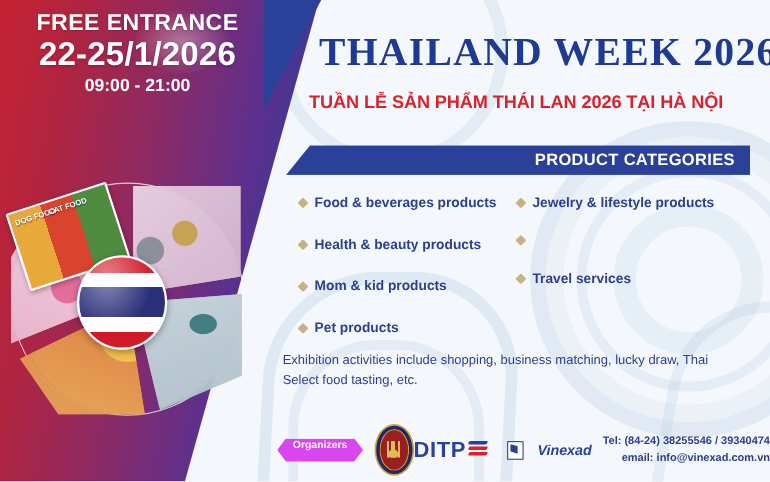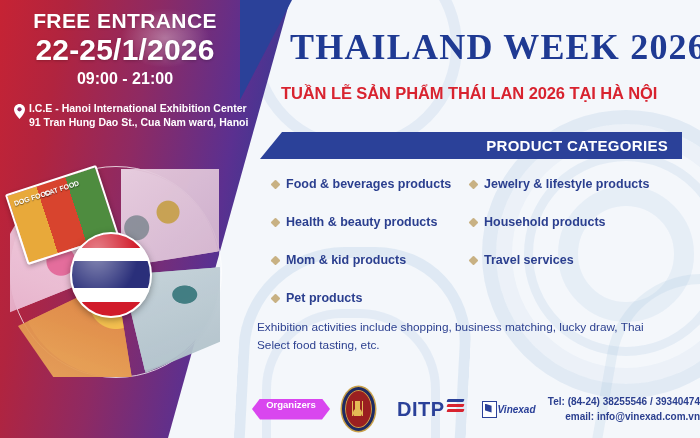--- a/index.html
+++ b/index.html
@@ -215,42 +215,42 @@
   }
   .garuda:after{
     content:"";position:absolute;left:4px;top:11px;width:17px;height:15px;
     background:
       radial-gradient(circle at 50% 80%, #e3bb55 0 4px, transparent 5px),
       linear-gradient(90deg, transparent 0 15%, #e3bb55 15% 26%, transparent 26% 38%,
         #e3bb55 38% 62%, transparent 62% 74%, #e3bb55 74% 85%, transparent 85%);
   }
 
   #ditp{
-    margin-left:22px;display:flex;flex:0 0 auto;
+    margin-left:1px;display:flex;align-items:center;flex:0 0 auto;
   }
   #ditp-text{font-size:20px;font-weight:bold;color:#2b4199;letter-spacing:.5px;}
   #ditp-stripes{position:relative;width:17px;height:18px;margin-left:2px;}
   #ditp-stripes i{
     position:absolute;left:0;width:17px;height:3px;display:block;
     transform:skewX(-22deg);border-radius:1px;
   }
   #ditp-stripes i:nth-child(1){top:1px;background:#2b4199;}
   #ditp-stripes i:nth-child(2){top:6px;background:#d8232f;}
   #ditp-stripes i:nth-child(3){top:11px;background:#d8232f;}
 
   #vinexad{margin-left:18px;display:flex;align-items:center;flex:0 0 auto;}
   #vinexad-mark{
     width:13px;height:15px;border:1.5px solid #2b4199;background:#fff;
     position:relative;flex:0 0 auto;
   }
   #vinexad-mark:after{
     content:"";position:absolute;left:2px;top:2px;width:7px;height:9px;
     background:#2b4199;clip-path:polygon(0 0,100% 25%,100% 100%,0 75%);
   }
-  #vinexad-text{font-size:10px;font-weight:bold;color:#2b4199;margin-left:1px;font-style:italic;}
+  #vinexad-text{font-size:13px;font-weight:bold;color:#2b4199;margin-left:13px;font-style:italic;}
 
   #contact{
     margin-left:auto;text-align:right;color:#2b3f8f;
     font-size:10px;font-weight:bold;line-height:1.55;
   }
 </style>
 </head>
 <body>
 
 <div id="banner">
@@ -264,32 +264,20 @@
 
   <div id="leftpanel">
     <div class="glow"></div>
   </div>
   <div id="bluewedge"></div>
 
   <div class="lp-text" id="free-entrance">FREE ENTRANCE</div>
   <div class="lp-text" id="event-dates">22-25/1/2026</div>
   <div class="lp-text" id="event-hours">09:00 - 21:00</div>
 
-  <div id="venue-block">
-    <span class="pin">
-      <svg width="11" height="15" viewBox="0 0 11 15">
-        <path d="M5.5 0C2.46 0 0 2.46 0 5.5C0 9.6 5.5 15 5.5 15S11 9.6 11 5.5C11 2.46 8.54 0 5.5 0Z" fill="#ffffff"></path>
-        <circle cx="5.5" cy="5.3" r="2.1" fill="#8e2a63"></circle>
-      </svg>
-    </span>
-    <span id="venue-lines">
-      <div>I.C.E - Hanoi International Exhibition Center</div>
-      <div>91 Tran Hung Dao St., Cua Nam ward, Hanoi</div>
-    </span>
-  </div>
 
   <div id="collage">
     <div class="ring"></div>
 
     <div class="wedge w4">
       <div class="photo-w4"></div>
     </div>
     <div class="wedge w1">
       <div class="photo-w1"></div>
     </div>
@@ -334,21 +322,20 @@
         <span class="cat-label">Pet products</span>
       </div>
     </div>
     <div class="cat-col col2">
       <div class="cat-item">
         <span class="diamond"></span>
         <span class="cat-label">Jewelry &amp; lifestyle products</span>
       </div>
       <div class="cat-item">
         <span class="diamond"></span>
-        <span class="cat-label">Household products</span>
       </div>
       <div class="cat-item">
         <span class="diamond"></span>
         <span class="cat-label">Travel services</span>
       </div>
     </div>
   </div>
 
   <div id="activities">Exhibition activities include shopping, business matching, lucky draw, Thai Select food tasting, etc.</div>
 

